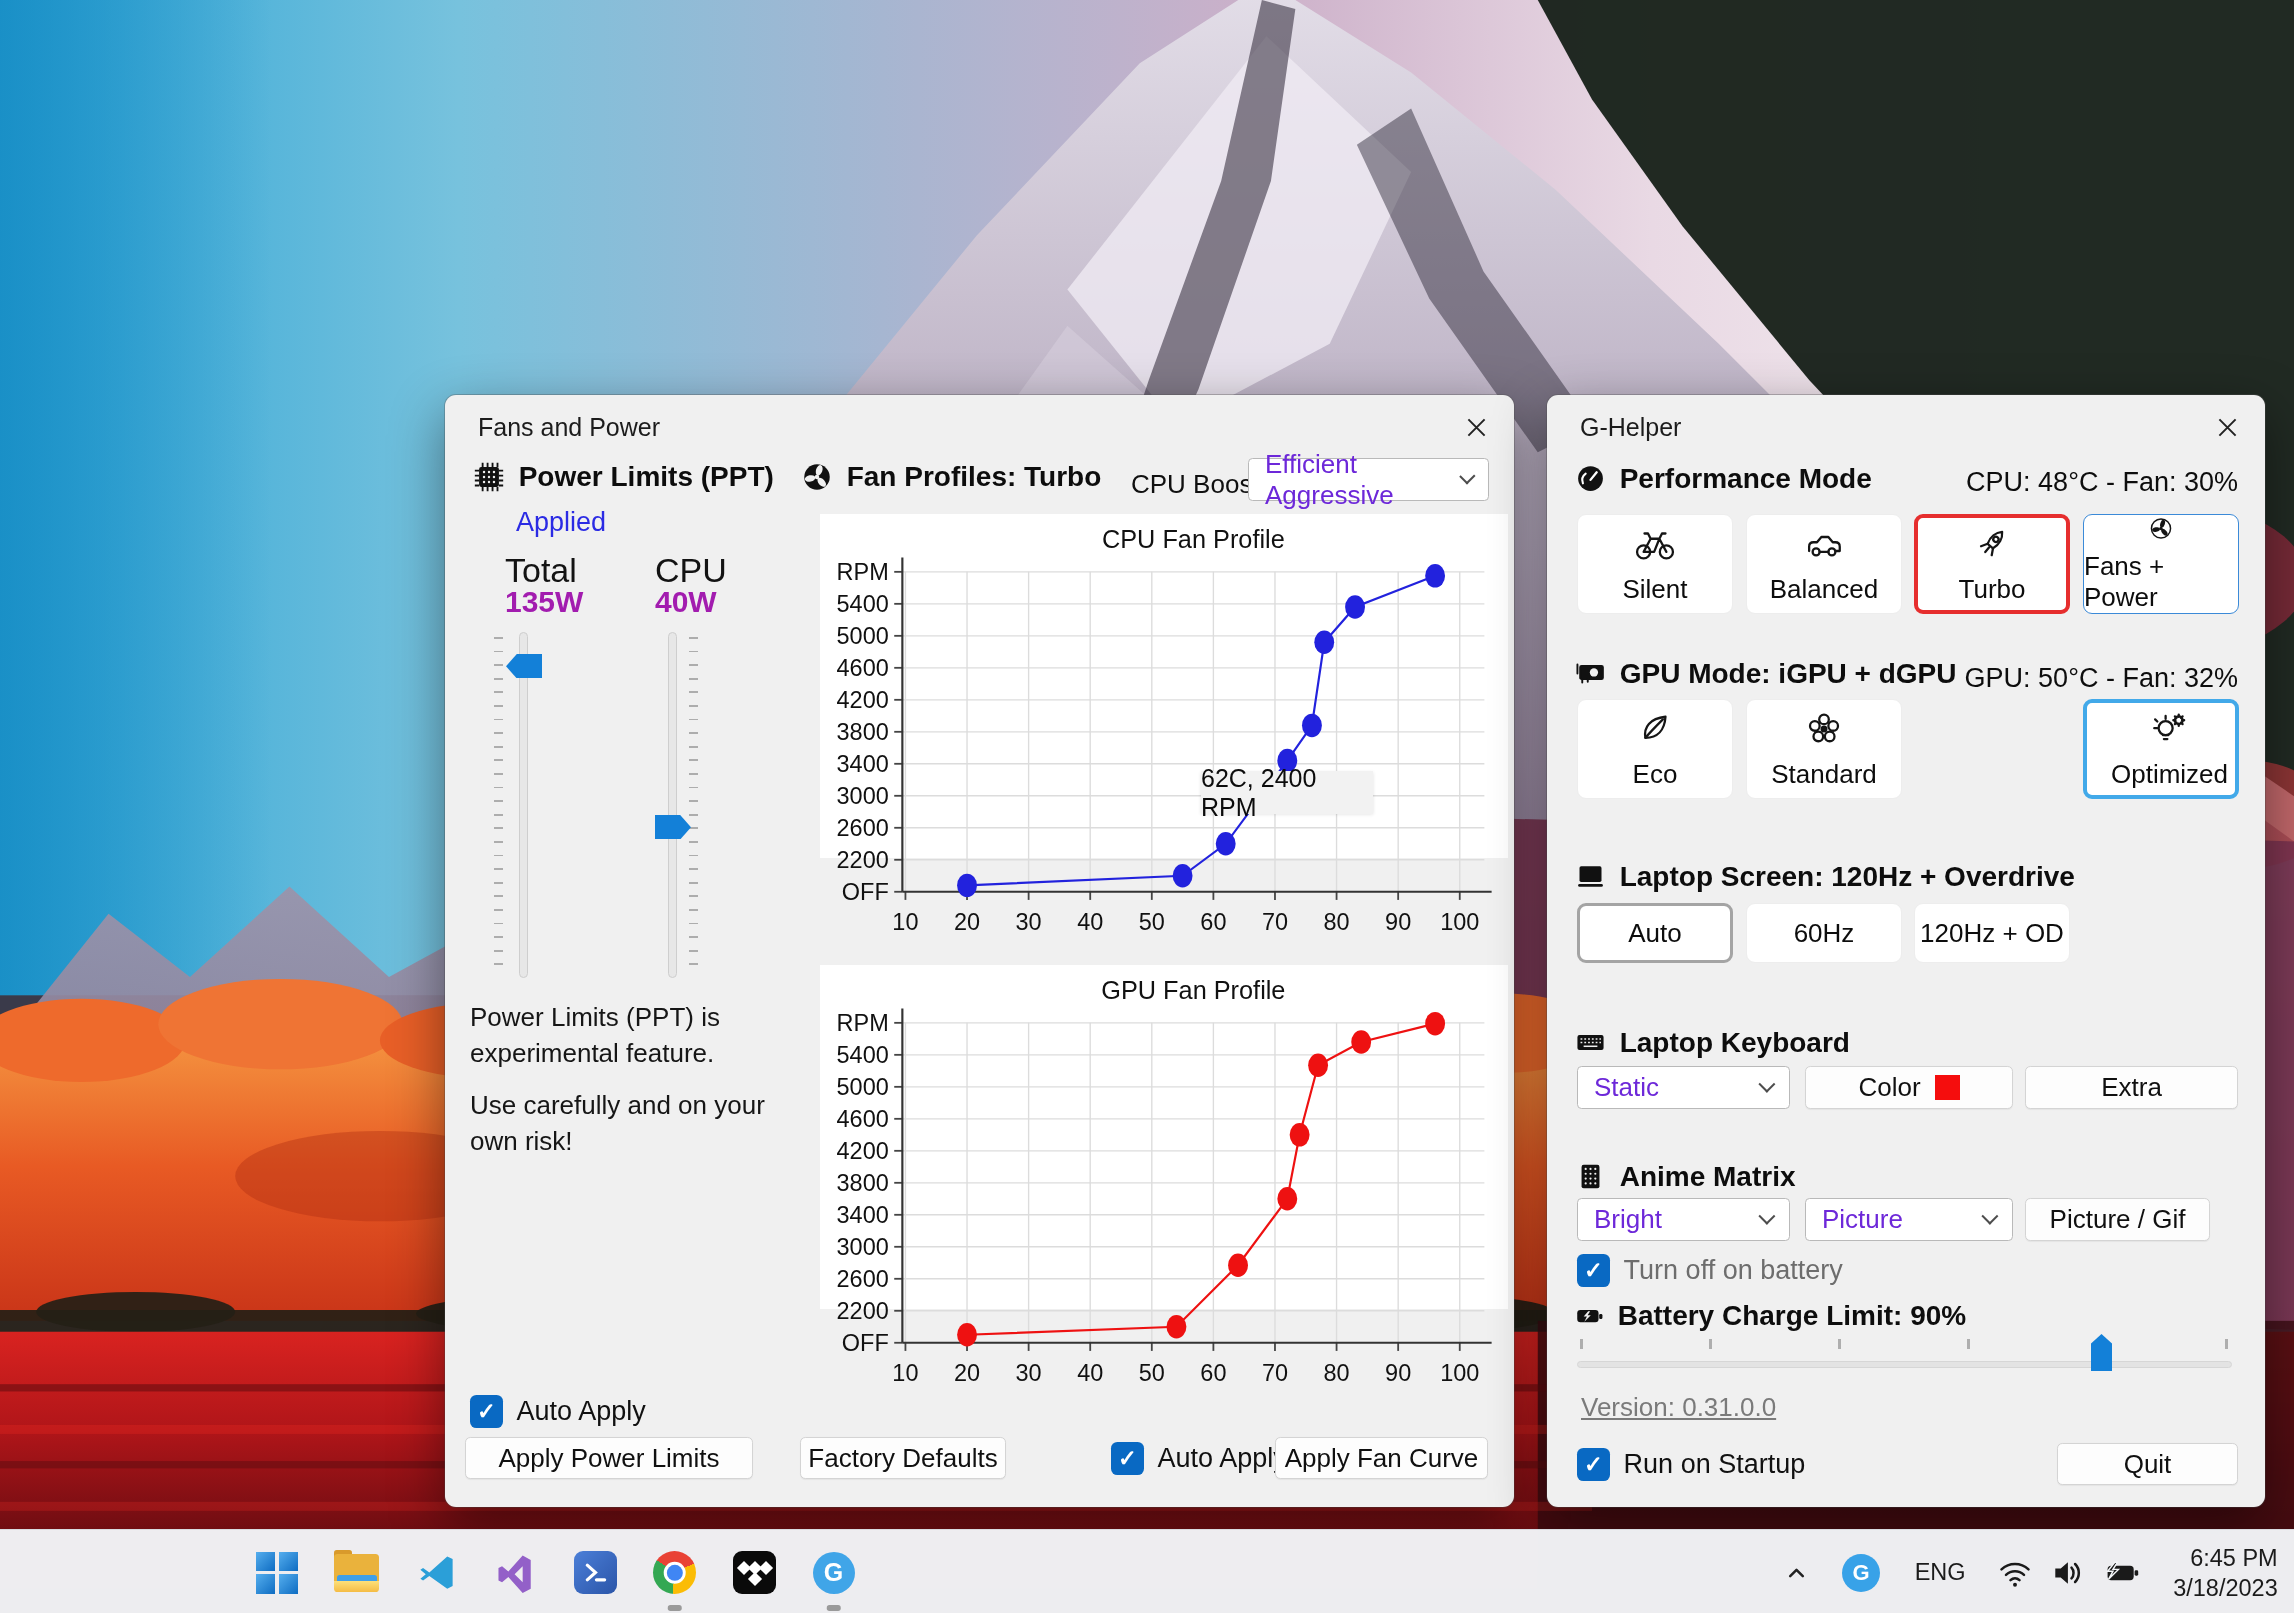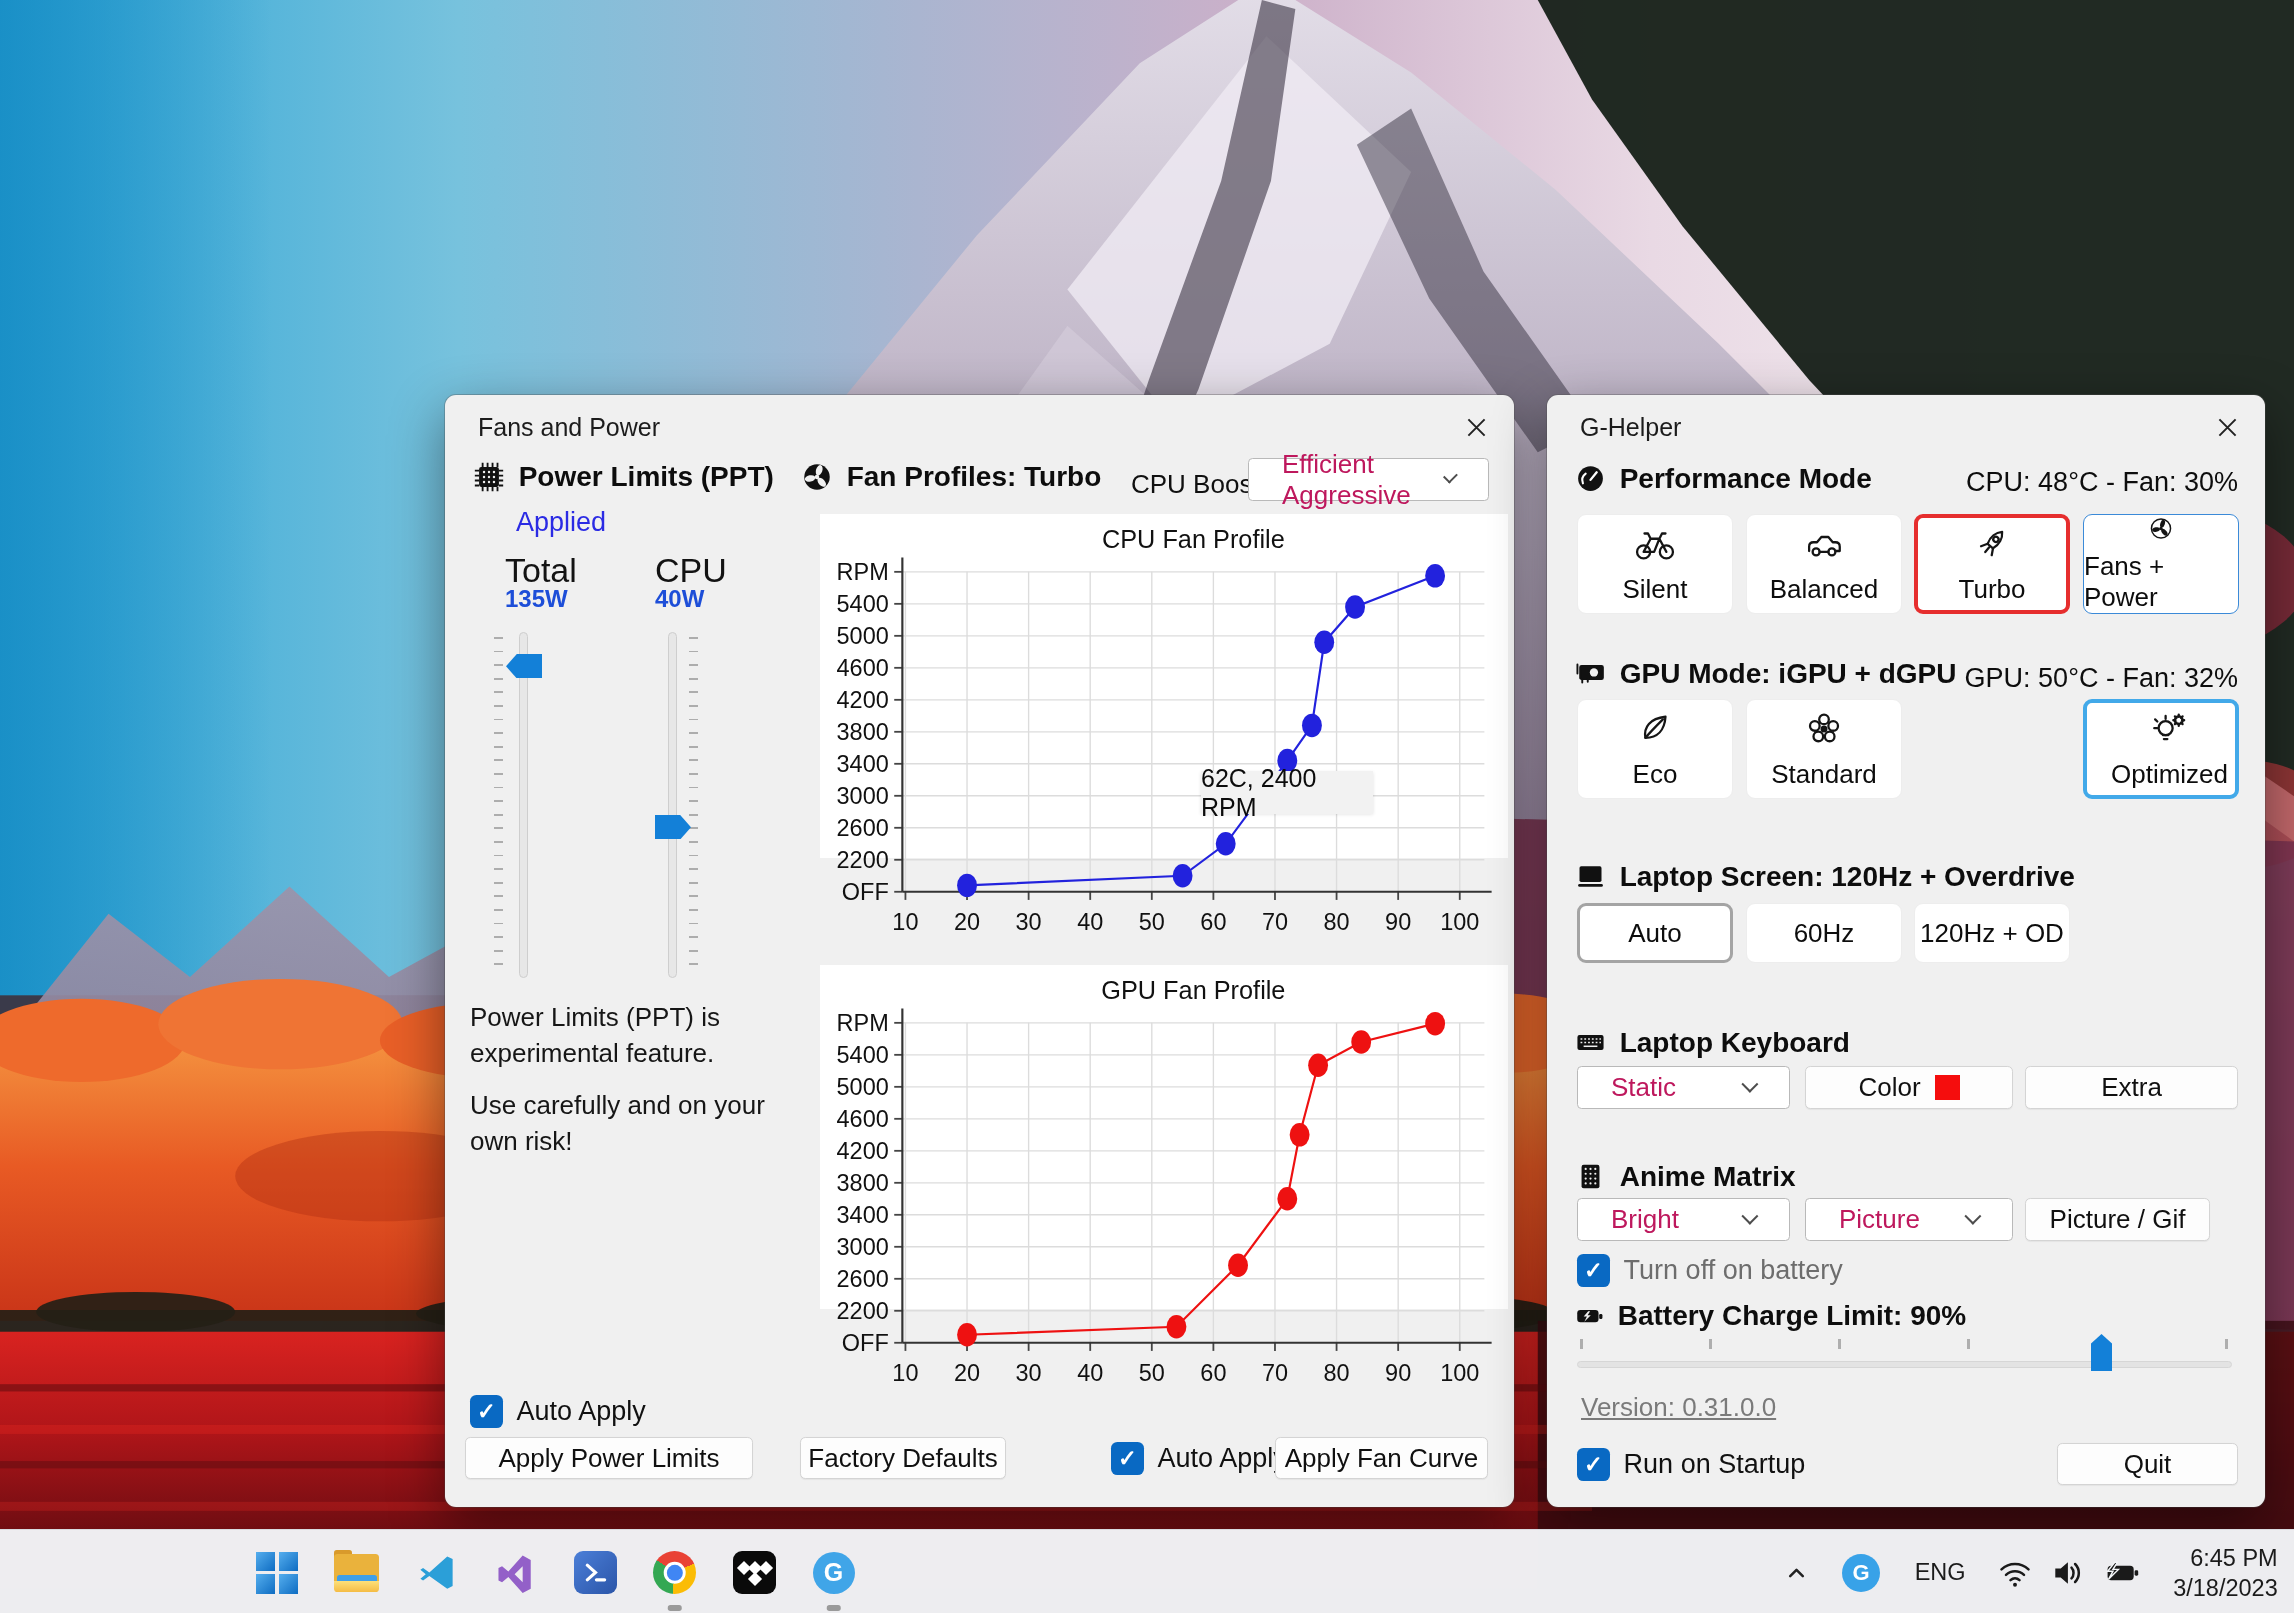--- a/index.html
+++ b/index.html
@@ -18,21 +18,21 @@
 
   .hdr { position:absolute; display:flex; align-items:center; gap:12.7px;
          font-weight:bold; font-size:28px; color:#0d0d0d; }
   .hdr svg { flex:0 0 auto; }
   .status-right { position:absolute; right:27px; font-size:27px; color:#0d0d0d; }
 
   .btn { position:absolute; background:#fdfdfd; border:0.9px solid #d4d4d4; border-radius:5.4px;
          display:flex; align-items:center; justify-content:center; gap:14.5px;
          font-size:26px; color:#101010; cursor:pointer; box-shadow:0 0.9px 0.9px rgba(0,0,0,.05); }
   .select { position:absolute; background:#ffffff; border:0.9px solid #b9b9b9; border-radius:4.5px;
-            display:flex; align-items:center; padding:0 33px; font-size:26px; color:#be185d; cursor:pointer; }
+            display:flex; align-items:center; padding:0 16px; font-size:26px; color:#6d28d9; cursor:pointer; }
   .select .chev { margin-left:auto; width:11.8px; height:11.8px; border-right:2.3px solid #4d4d4d;
                   border-bottom:2.3px solid #4d4d4d; transform:rotate(45deg) translate(-2.7px,-2.7px); }
 
   .cbrow { position:absolute; display:flex; align-items:center; gap:13.6px; font-size:27px; color:#111; }
   .cb { width:33px; height:33px; background:#0969c3; border-radius:6.3px; flex:0 0 auto;
         display:flex; align-items:center; justify-content:center; cursor:pointer; }
   .cb::after { content:"✓"; color:#fff; font-size:22.6px; font-weight:bold; }
   .cbrow.gray { color:#6d6d6d; }
 
   
@@ -42,21 +42,21 @@
   .tile.h110 { height:100px; }
   .tile.h66  { height:60px; }
   .tile.sel-red     { border:4.5px solid #e62e2e; }
   .tile.sel-blue    { border:1.8px solid #3b8ad8; }
   .tile.sel-skyblue { border:4.5px solid #42a9e9;padding-left:17px; }
   .tile.sel-gray    { border:3.6px solid #a4a4a4; }
 
   
   .applied { position:absolute; left:71px; top:112px; font-size:27px; color:#2b2be4; }
   .pl-label { position:absolute; font-size:34px; color:#131313; }
-  .pl-value { position:absolute; font-size:24px; font-weight:bold; color:#1d4ed8; }
+  .pl-value { position:absolute; font-size:30px; font-weight:bold; color:#a21caf; }
   .vtrack { position:absolute; width:9px; height:346px; top:237px; background:#e7e7e7;
             border:0.9px solid #cecece; border-radius:4.5px; cursor:pointer; }
   .vticks { position:absolute; width:9px; height:337px; top:242px;
             background:repeating-linear-gradient(to bottom,#adadad 0 1.8px,transparent 1.8px 13.6px); }
   .vhandle { position:absolute; width:36px; height:24.4px; background:#1380d8; cursor:grab; }
   .vhandle.ptleft  { clip-path:polygon(0 50%,30% 0,100% 0,100% 100%,30% 100%); }
   .vhandle.ptright { clip-path:polygon(100% 50%,70% 0,0 0,0 100%,70% 100%); }
   .note { position:absolute; left:25px; width:299px; font-size:26px; line-height:36px; color:#161616; }
 
   

